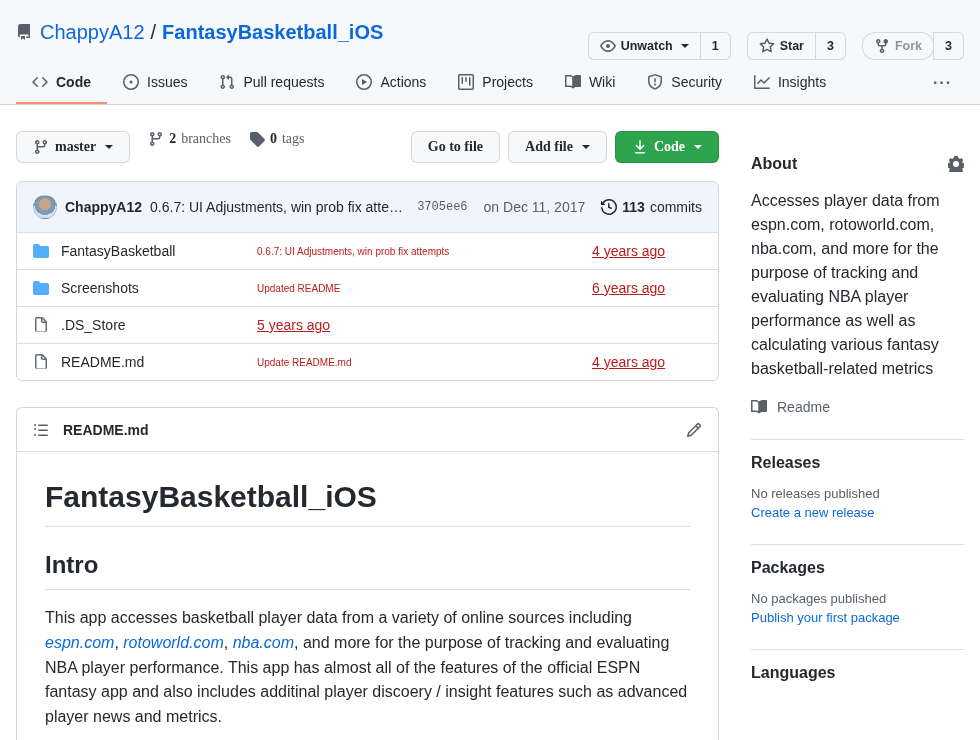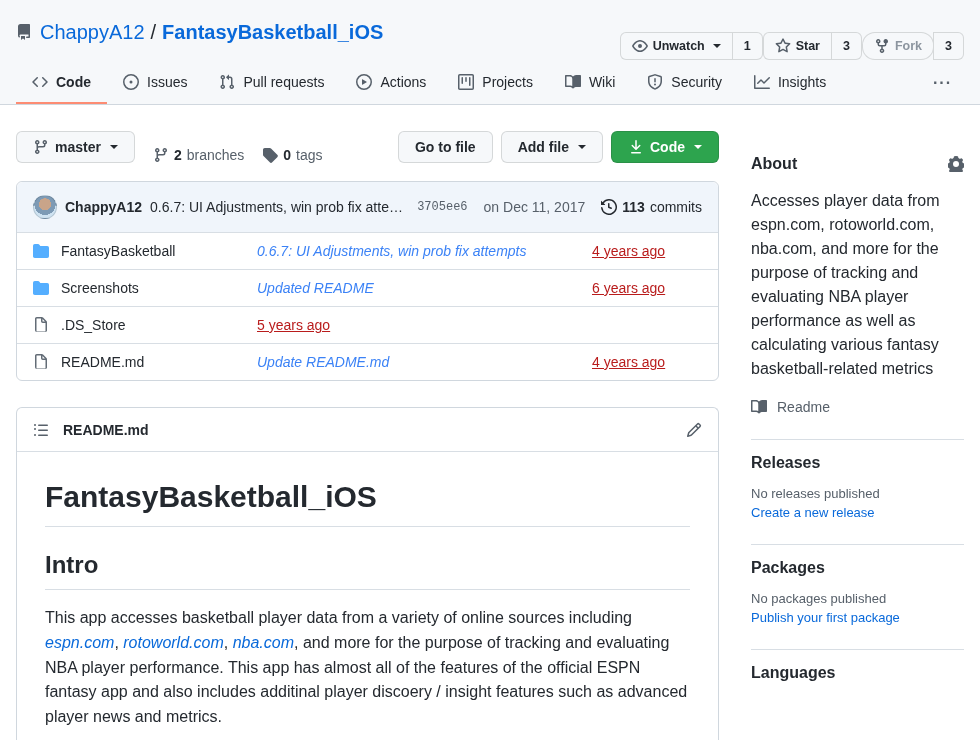--- a/index.html
+++ b/index.html
@@ -12,21 +12,21 @@
   a { text-decoration: none; color: inherit; cursor: pointer; }
   button { font-family: inherit; cursor: pointer; }
 
   
   .hero { background: #f6f8fa; border-bottom: 1px solid #d0d7de; padding-top: 16px; }
   .title-row { display: flex; align-items: center; padding: 0 16px; height: 32px; }
   .repo-icon { color: #57606a; margin-right: 8px; display: flex; }
   .title-row .owner-link { color: #0969da; font-size: 20px; }
   .title-row .path-sep { color: #24292f; font-size: 20px; margin: 0 6px; }
   .title-row .repo-link { color: #0969da; font-size: 20px; font-weight: 600; }
-  .header-actions { margin-left: auto; display: flex; gap: 0; margin-top: 28px; }
+  .header-actions { margin-left: auto; display: flex; gap: 16px; margin-top: 28px; }
   .action-group { display: flex; }
   .action-btn, .action-count {
     display: flex; align-items: center; gap: 5px; height: 28px;
     background: #f6f8fa; border: 1px solid rgba(27,31,36,0.15);
     font-size: 12.5px; font-weight: 600; color: #24292f; padding: 0 11px;
   }
   .action-btn { border-radius: 6px 0 0 6px; }
   .action-count { border-radius: 0 6px 6px 0; margin-left: -1px; }
   .action-btn .icon { color: #57606a; display: flex; }
   .action-btn.disabled { color: #8c959f; border-radius: 13px; }
@@ -46,21 +46,21 @@
   .tab.active { font-weight: 600; border-bottom-color: #fd8c73; }
   .tab-overflow { margin-left: auto; color: #57606a; font-weight: 700; font-size: 16px;
     letter-spacing: 1px; padding: 0 12px; cursor: pointer; }
 
   
   .main { display: flex; padding: 0 16px; gap: 32px; }
   .left-col { width: 703px; flex: none; }
   .right-col { width: 213px; flex: none; padding-top: 36px; }
 
   
-  .branch-bar { display: flex; align-items: flex-end; margin-top: 26px; }
+  .branch-bar { display: flex; align-items: flex-start; margin-top: 26px; font-family: Liberation Serif, serif; }
   .btn {
     display: flex; align-items: center; gap: 6px; height: 32px; padding: 0 16px;
     background: #f6f8fa; border: 1px solid rgba(27,31,36,0.15); border-radius: 6px;
     font-size: 14px; font-weight: 600; color: #24292f;
   }
   .branch-btn .icon { color: #57606a; }
   .stat { display: flex; align-items: center; gap: 5px; margin-left: 18px; font-size: 14px; }
   .stat .icon { color: #57606a; display: flex; }
   .stat b { font-weight: 600; color: #24292f; }
   .stat .muted { color: #57606a; }
@@ -88,21 +88,21 @@
   .commit-count .icon { color: #24292f; display: flex; }
   .commit-count b { font-weight: 700; }
   .file-row {
     display: grid; grid-template-columns: 16px 184px 1fr 110px; gap: 12px;
     align-items: center; padding: 0 16px; height: 37px; border-top: 1px solid #d8dee4;
   }
   .file-row .icon { display: flex; }
   .icon-folder { color: #54aeff; }
   .icon-file { color: #636c76; }
   .file-name { font-size: 14px; color: #24292f; }
-  .file-msg { font-size: 14px; color: #3b82f6; overflow: hidden; white-space: nowrap; text-overflow: ellipsis; font-style: italic; }
+  .file-msg { font-size: 10px; color: #b91c1c; overflow: hidden; white-space: nowrap; text-overflow: ellipsis; }
   .file-age { font-size: 14px; color: #b91c1c; text-align: left; text-decoration: underline; }
 
   
   .readme-box { margin-top: 26px; border: 1px solid #d0d7de; border-radius: 6px 6px 0 0; border-bottom: none; }
   .readme-header {
     display: flex; align-items: center; padding: 0 16px; height: 44px;
     border-bottom: 1px solid #d8dee4;
   }
   .readme-header .icon { color: #57606a; display: flex; }
   .readme-filename { font-size: 14px; font-weight: 600; margin-left: 14px; }

